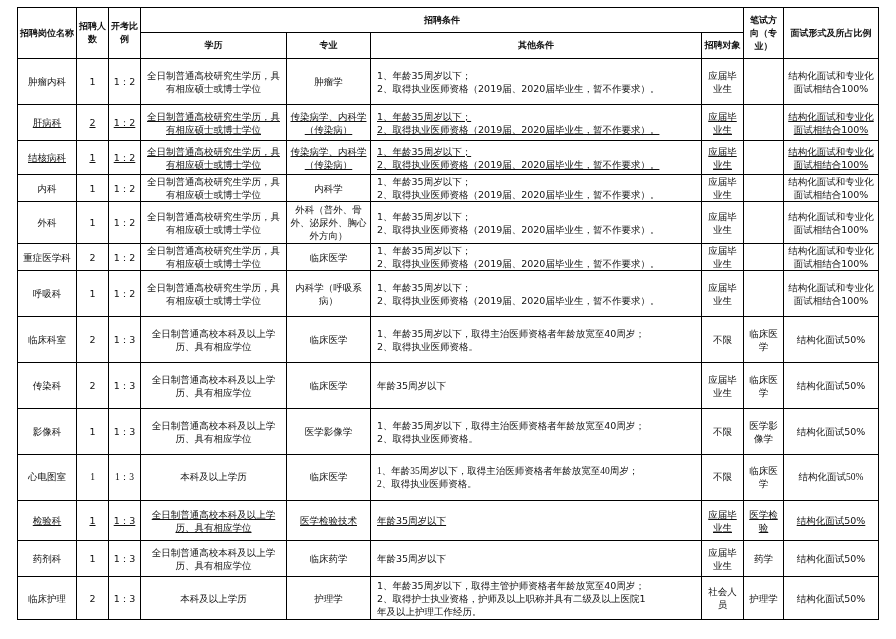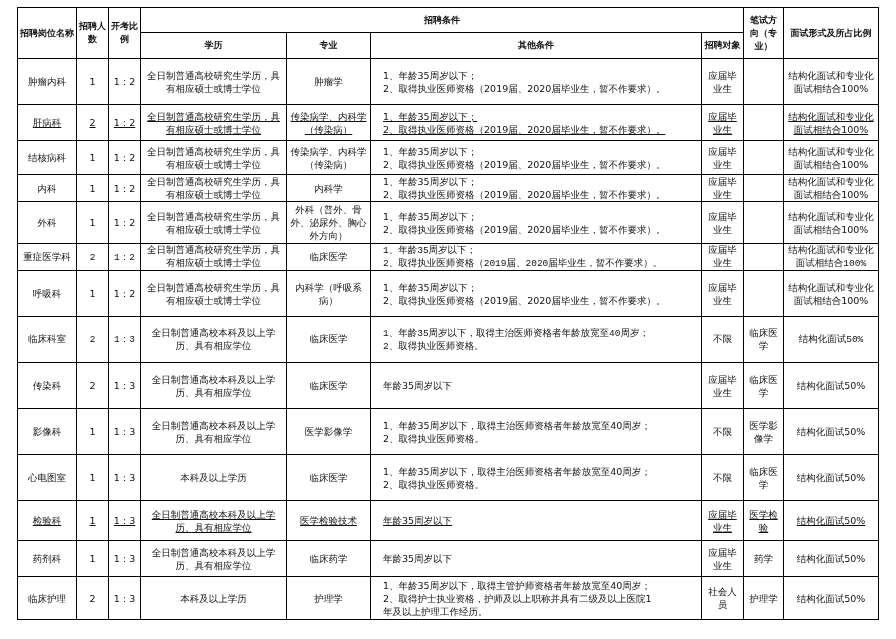--- a/index.html
+++ b/index.html
@@ -9,21 +9,21 @@
     position: absolute; left: 17px; top: 7px;
     border-collapse: collapse; table-layout: fixed;
     width: 861px;
     font-size: 9.5px; line-height: 13px;
   }
   table.recruit td, table.recruit th {
     border: 1px solid #000; padding: 0 2px; text-align: center; vertical-align: middle;
     overflow: hidden; font-weight: normal;
   }
   table.recruit th { font-weight: bold; font-size: 9px; }
-  table.recruit td.other { text-align: left; padding-left: 12px; }
+  table.recruit td.other { text-align: left; padding-left: 6px; }
   .ln { display: block; white-space: nowrap; }
   col.c-name { width: 59px; }
   col.c-num { width: 32px; }
   col.c-ratio { width: 32px; }
   col.c-edu { width: 146px; }
   col.c-major { width: 84px; }
   col.c-other { width: 331px; }
   col.c-target { width: 42px; }
   col.c-written { width: 40px; }
   col.c-interview { width: 95px; }
@@ -81,21 +81,21 @@
         <td>全日制普通高校研究生学历，具有相应硕士或博士学位</td>
         <td>传染病学、内科学（传染病）</td>
         <td class="other">
           <span class="ln">1、年龄35周岁以下；</span>
           <span class="ln">2、取得执业医师资格（2019届、2020届毕业生，暂不作要求）。</span>
         </td>
         <td>应届毕业生</td>
         <td></td>
         <td>结构化面试和专业化面试相结合100%</td>
       </tr>
-      <tr style="height: 34px;">
+      <tr style="height: 34px; text-decoration: underline;">
         <td>结核病科</td>
         <td>1</td>
         <td>1：2</td>
         <td>全日制普通高校研究生学历，具有相应硕士或博士学位</td>
         <td>传染病学、内科学（传染病）</td>
         <td class="other">
           <span class="ln">1、年龄35周岁以下；</span>
           <span class="ln">2、取得执业医师资格（2019届、2020届毕业生，暂不作要求）。</span>
         </td>
         <td>应届毕业生</td>
@@ -123,21 +123,21 @@
         <td>全日制普通高校研究生学历，具有相应硕士或博士学位</td>
         <td>外科（普外、骨外、泌尿外、胸心外方向）</td>
         <td class="other">
           <span class="ln">1、年龄35周岁以下；</span>
           <span class="ln">2、取得执业医师资格（2019届、2020届毕业生，暂不作要求）。</span>
         </td>
         <td>应届毕业生</td>
         <td></td>
         <td>结构化面试和专业化面试相结合100%</td>
       </tr>
-      <tr style="height: 27px; font-family: Liberation Mono, monospace;">
+      <tr style="height: 27px;">
         <td>重症医学科</td>
         <td>2</td>
         <td>1：2</td>
         <td>全日制普通高校研究生学历，具有相应硕士或博士学位</td>
         <td>临床医学</td>
         <td class="other">
           <span class="ln">1、年龄35周岁以下；</span>
           <span class="ln">2、取得执业医师资格（2019届、2020届毕业生，暂不作要求）。</span>
         </td>
         <td>应届毕业生</td>
@@ -151,21 +151,21 @@
         <td>全日制普通高校研究生学历，具有相应硕士或博士学位</td>
         <td>内科学（呼吸系病）</td>
         <td class="other">
           <span class="ln">1、年龄35周岁以下；</span>
           <span class="ln">2、取得执业医师资格（2019届、2020届毕业生，暂不作要求）。</span>
         </td>
         <td>应届毕业生</td>
         <td></td>
         <td>结构化面试和专业化面试相结合100%</td>
       </tr>
-      <tr style="height: 46px; font-family: Liberation Mono, monospace;">
+      <tr style="height: 46px;">
         <td>临床科室</td>
         <td>2</td>
         <td>1：3</td>
         <td>全日制普通高校本科及以上学历、具有相应学位</td>
         <td>临床医学</td>
         <td class="other">
           <span class="ln">1、年龄35周岁以下，取得主治医师资格者年龄放宽至40周岁；</span>
           <span class="ln">2、取得执业医师资格。</span>
         </td>
         <td>不限</td>
@@ -192,21 +192,21 @@
         <td>全日制普通高校本科及以上学历、具有相应学位</td>
         <td>医学影像学</td>
         <td class="other">
           <span class="ln">1、年龄35周岁以下，取得主治医师资格者年龄放宽至40周岁；</span>
           <span class="ln">2、取得执业医师资格。</span>
         </td>
         <td>不限</td>
         <td>医学影像学</td>
         <td>结构化面试50%</td>
       </tr>
-      <tr style="height: 46px;">
+      <tr style="height: 46px; font-family: Liberation Serif, serif;">
         <td>心电图室</td>
         <td>1</td>
         <td>1：3</td>
         <td>本科及以上学历</td>
         <td>临床医学</td>
         <td class="other">
           <span class="ln">1、年龄35周岁以下，取得主治医师资格者年龄放宽至40周岁；</span>
           <span class="ln">2、取得执业医师资格。</span>
         </td>
         <td>不限</td>

